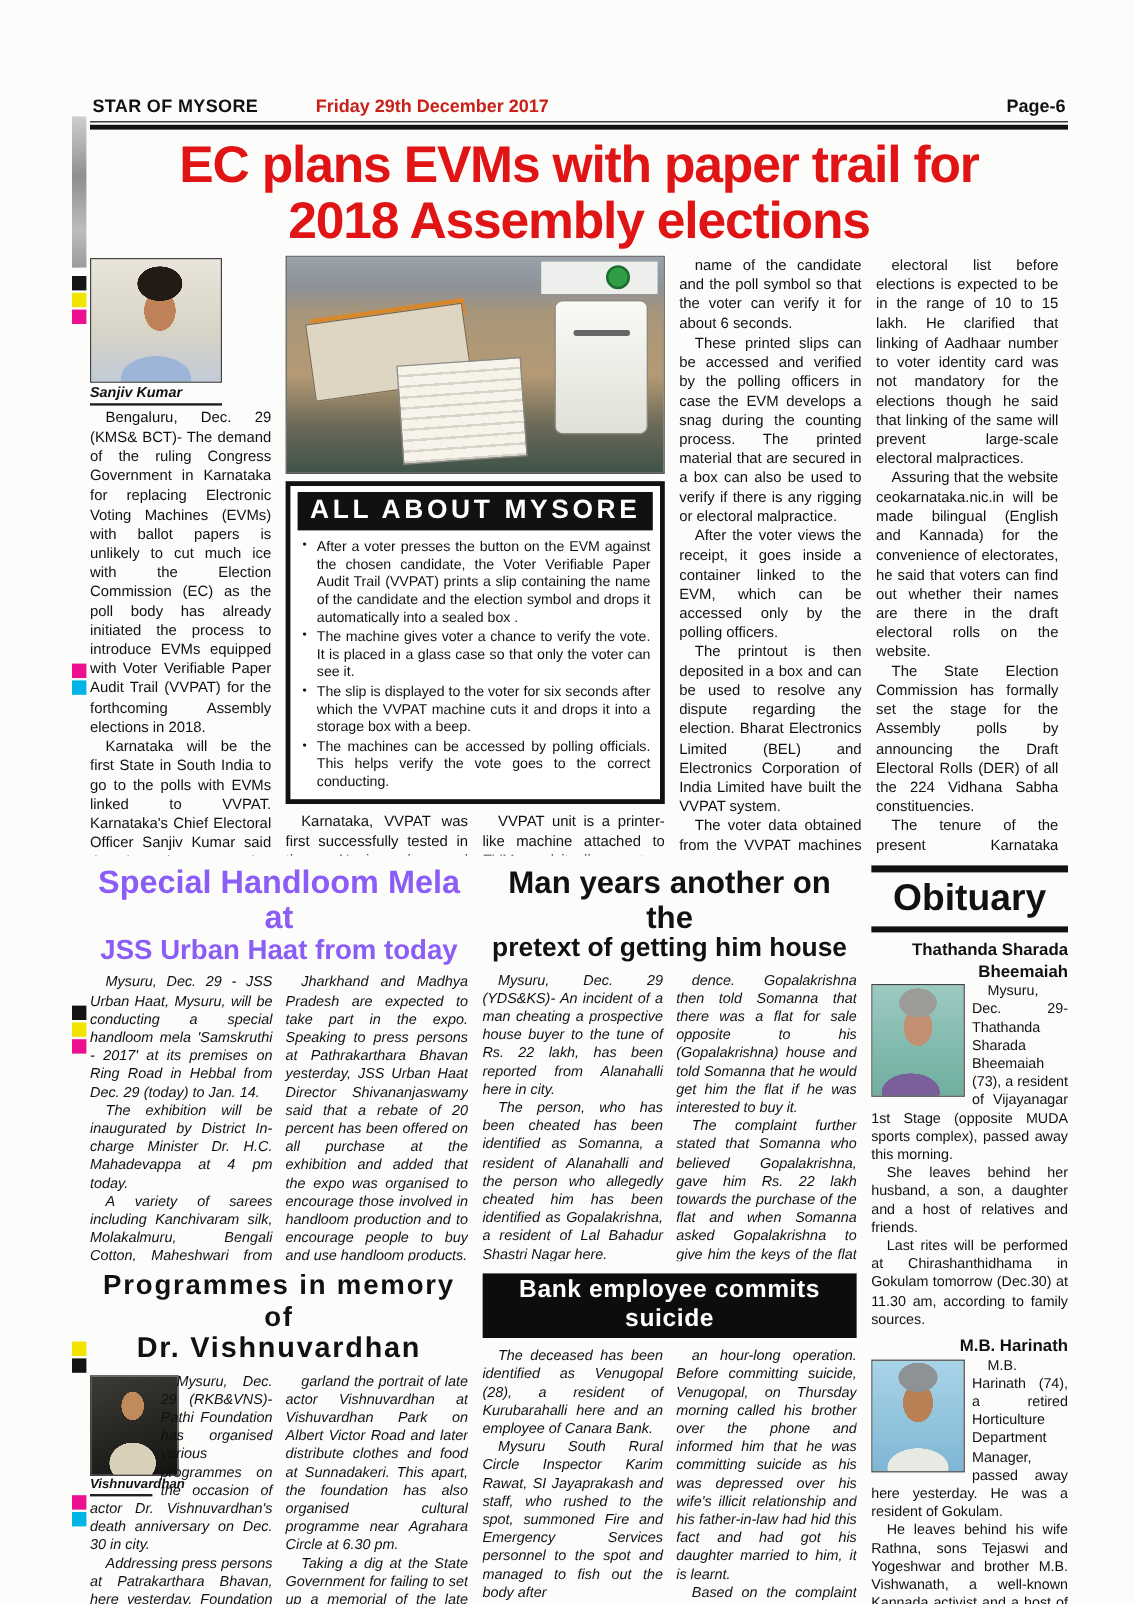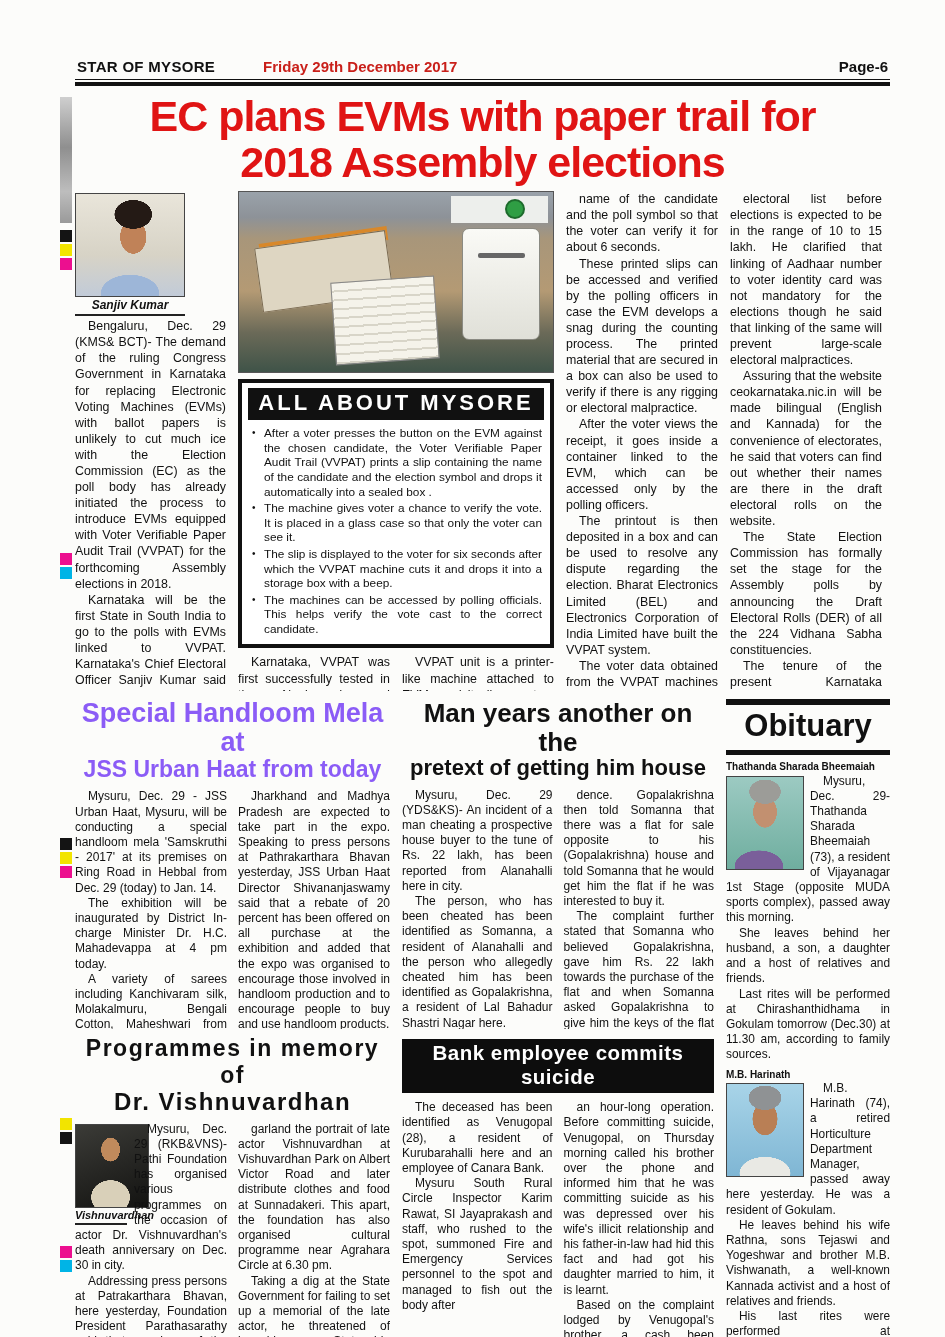--- a/index.html
+++ b/index.html
@@ -20,38 +20,38 @@
   .rm-bar { top:97px; height:126px; background:linear-gradient(180deg,#cfcfcf,#8f8f8f 40%,#bdbdbd 75%,#9a9a9a); }
   .rm { height:12px; }
   .rm-k1{top:230px;background:#141414;} .rm-y1{top:244px;background:#f2e400;} .rm-m1{top:258px;background:#ec0f8f;}
   .rm-m2{top:553px;background:#ec0f8f;} .rm-c2{top:567px;background:#00b4e6;}
   .rm-k3{top:838px;background:#141414;} .rm-y3{top:852px;background:#f2e400;} .rm-m3{top:866px;background:#ec0f8f;}
   .rm-y4{top:1118px;background:#f2e400;} .rm-k4{top:1132px;background:#141414;}
   .rm-m5{top:1246px;background:#ec0f8f;} .rm-c5{top:1260px;background:#00b4e6;}
 
   
   .hdr { display:flex; align-items:baseline; font-size:15px; font-weight:bold; padding:0 2px 4px 2px; }
-  .hdr .masthead { letter-spacing:.3px; }
+  .hdr .masthead { letter-spacing:.3px;margin-top:22px; }
   .hdr .hdate { color:#c9201a; margin-left:48px; }
   .hdr .pageno { margin-left:auto; }
   .rule-thin { height:1px; background:#111; }
   .rule-thick { height:4px; background:#111; margin-top:2px; }
 
   
   .main-head { text-align:center; color:#e01414; font-weight:bold; font-size:43px; line-height:1.06; letter-spacing:-1px; margin:8px 0 6px; }
 
   
   .body p, .body li { font-size:12.4px; line-height:16.1px; text-align:justify; text-indent:13px; }
-  .sm .body p, .body.sm p { font-size:12px; line-height:15.2px; }
+  .sm .body p, .body.sm p { font-size:12px; line-height:15.2px;font-style:italic; }
 
   
   .lead-grid { display:grid; grid-template-columns:151px 316px 152px 152px; column-gap:12px; height:500px; overflow:hidden; margin-top:4px; }
   .lead-grid .col { overflow:hidden; }
   .figure { float:left; margin:2px 7px 2px 0; }
-  .caption { font-weight:bold; font-style:italic; font-size:12px; text-align:center; border-bottom:2px solid #222; padding:1px 0 2px; }
+  .caption { font-weight:bold; font-style:italic; font-size:12px; text-align:left; border-bottom:2px solid #222; padding:1px 0 2px; }
   .photo { border:1px solid #444; }
 
   .sanjiv-photo { width:110px; height:104px;
     background:
       radial-gradient(ellipse 30px 23px at 53% 20%, #241a15 62%, rgba(0,0,0,0) 63%),
       radial-gradient(ellipse 21px 27px at 53% 42%, #c08258 62%, rgba(0,0,0,0) 63%),
       radial-gradient(ellipse 48px 30px at 50% 97%, #9db6d8 60%, rgba(0,0,0,0) 61%),
       linear-gradient(180deg,#e9e5da 0%, #d7d3c6 60%, #c2cbd8 100%); }
 
   .evm-photo { position:relative; width:316px; height:182px; border:1px solid #555; overflow:hidden;
@@ -100,21 +100,21 @@
       radial-gradient(ellipse 32px 28px at 48% 88%, #d9d0b9 60%, rgba(0,0,0,0) 61%),
       linear-gradient(160deg,#3b3b37,#131311); }
 
   .sec-bank { height:300px; overflow:hidden; margin-top:10px; }
   .bank-bar { background:#0d0d0d; color:#fff; font-weight:bold; font-size:20.5px; text-align:center; padding:2px 0 4px; letter-spacing:.5px; }
   .sec-bank .twocol { margin-top:7px; }
 
   
   .obituary { overflow:hidden; height:650px; }
   .obit-title { border-top:6px solid #111; border-bottom:5px solid #111; text-align:center; font-weight:bold; font-size:31px; padding:3px 0 6px; }
-  .obit-name { font-weight:bold; font-size:10px; text-align:left; line-height:1.25; margin-top:6px; }
+  .obit-name { font-weight:bold; font-size:14px; text-align:right; line-height:1.25; margin-top:6px; }
   .obituary .body p { font-size:11.9px; line-height:15.2px; }
   .obit-photo1 { width:78px; height:94px;
     background:
       radial-gradient(ellipse 26px 20px at 50% 16%, #9c9c98 60%, rgba(0,0,0,0) 61%),
       radial-gradient(ellipse 19px 25px at 50% 38%, #c29070 62%, rgba(0,0,0,0) 63%),
       radial-gradient(ellipse 40px 26px at 42% 97%, #7a5f9a 60%, rgba(0,0,0,0) 61%),
       linear-gradient(180deg,#9ccac2,#6fae9f); }
   .obit-photo2 { width:78px; height:94px;
     background:
       radial-gradient(ellipse 27px 20px at 50% 15%, #8f9294 60%, rgba(0,0,0,0) 61%),
@@ -176,21 +176,21 @@
           <div class="evm-ballot"></div>
           <div class="evm-vvpat"></div>
           <div class="evm-slot"></div>
         </div>
         <div class="vvpat-box">
           <div class="vvpat-title">ALL ABOUT MYSORE</div>
           <ul>
               <li>After a voter presses the button on the EVM against the chosen candidate, the Voter Verifiable Paper Audit Trail (VVPAT) prints a slip containing the name of the candidate and the election symbol and drops it automatically into a sealed box .</li>
               <li>The machine gives voter a chance to verify the vote. It is placed in a glass case so that only the voter can see it.</li>
               <li>The slip is displayed to the voter for six seconds after which the VVPAT machine cuts it and drops it into a storage box with a beep.</li>
-              <li>The machines can be accessed by polling officials. This helps verify the vote cast to the correct candidate.</li>
+              <li>The machines can be accessed by polling officials. This helps verify the vote goes to the correct conducting.</li>
             </ul>
         </div>
         <div class="mid-cols">
           <div class="col body">
               <p>Karnataka, VVPAT was first successfully tested in the Nanjangud and Gundlupet by-polls last year. The move is significant in the backdrop of Congress and JD(S) alleging that EVMs can be tampered with.</p>
             </div>
           <div class="col body">
               <p>VVPAT unit is a printer-like machine attached to EVMs and it allows voters to verify that their vote has been cast correctly. Once a voter presses the button of his choice in the EVM, a printed paper appears with the</p>
             </div>
         </div>

